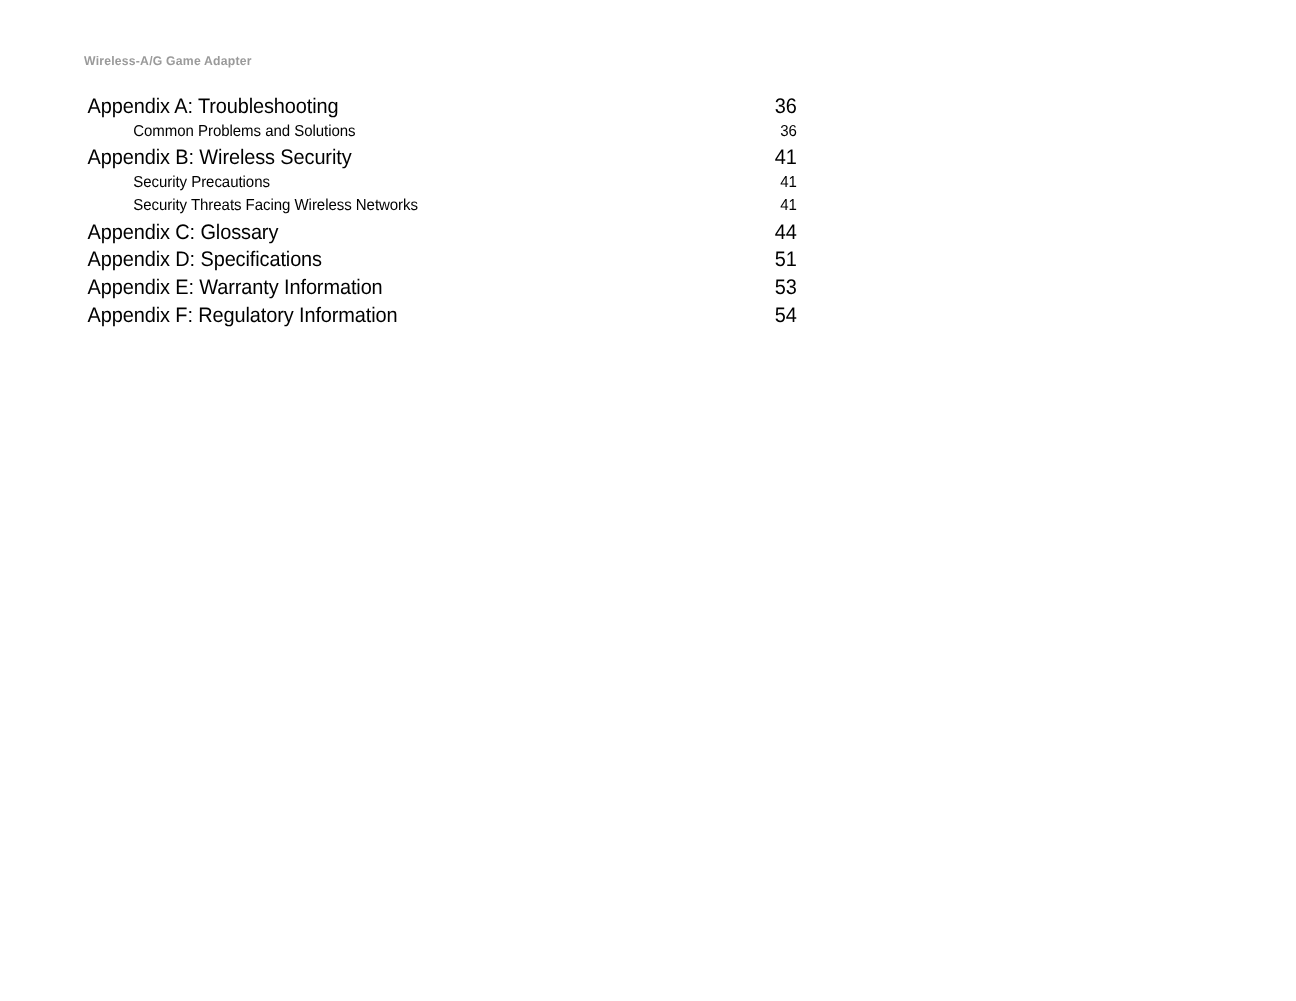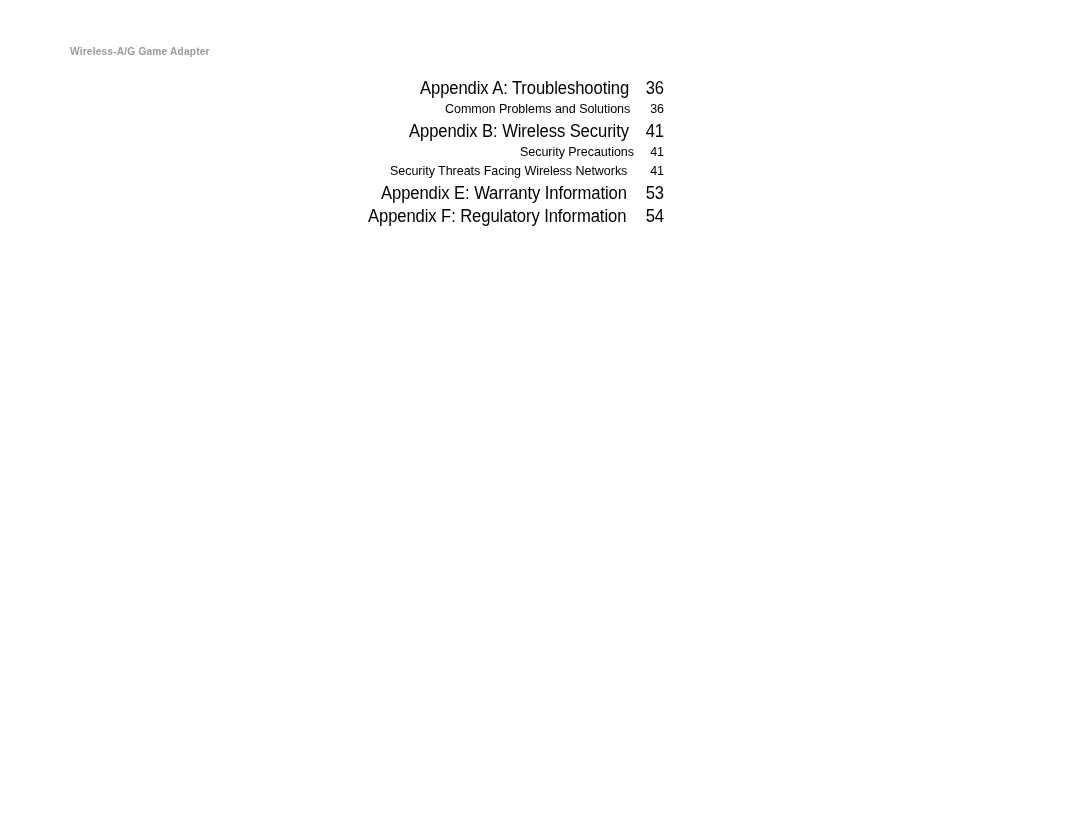--- a/index.html
+++ b/index.html
@@ -42,21 +42,21 @@
   .toc {
     position: absolute;
     left: 73px;
     top: 78px;
     width: 591px;
   }
 
   .toc-row {
     display: flex;
     align-items: baseline;
-    justify-content: flex-end;
+    justify-content: space-between;
     white-space: nowrap;
   }
 
   .toc-row .label {
     transform-origin: left center;
   }
   .toc-row .pageno {
     transform-origin: right center;
     text-align: right;
   }
@@ -123,20 +123,28 @@
     <div class="toc-row level-2">
       <span class="label">Security Precautions</span>
       <span class="pageno">41</span>
     </div>
     <div class="toc-row level-2">
       <span class="label">Security Threats Facing Wireless Networks</span>
       <span class="pageno">41</span>
     </div>
 
     <div class="toc-row level-1">
+      <span class="label">Appendix C: Glossary</span>
+      <span class="pageno">44</span>
+    </div>
+    <div class="toc-row level-1">
+      <span class="label">Appendix D: Specifications</span>
+      <span class="pageno">51</span>
+    </div>
+    <div class="toc-row level-1">
       <span class="label">Appendix E: Warranty Information</span>
       <span class="pageno">53</span>
     </div>
     <div class="toc-row level-1">
       <span class="label">Appendix F: Regulatory Information</span>
       <span class="pageno">54</span>
     </div>
 
   </div>
 </div>

